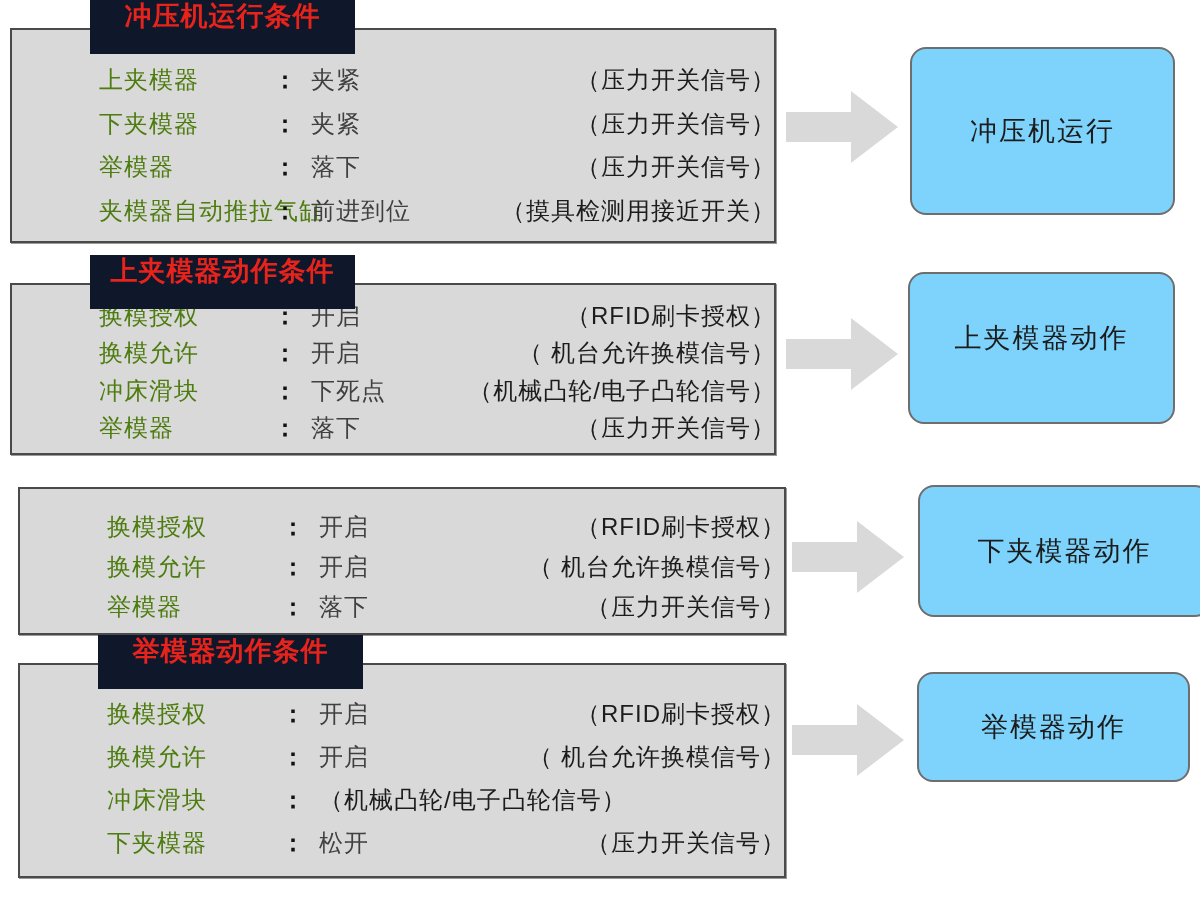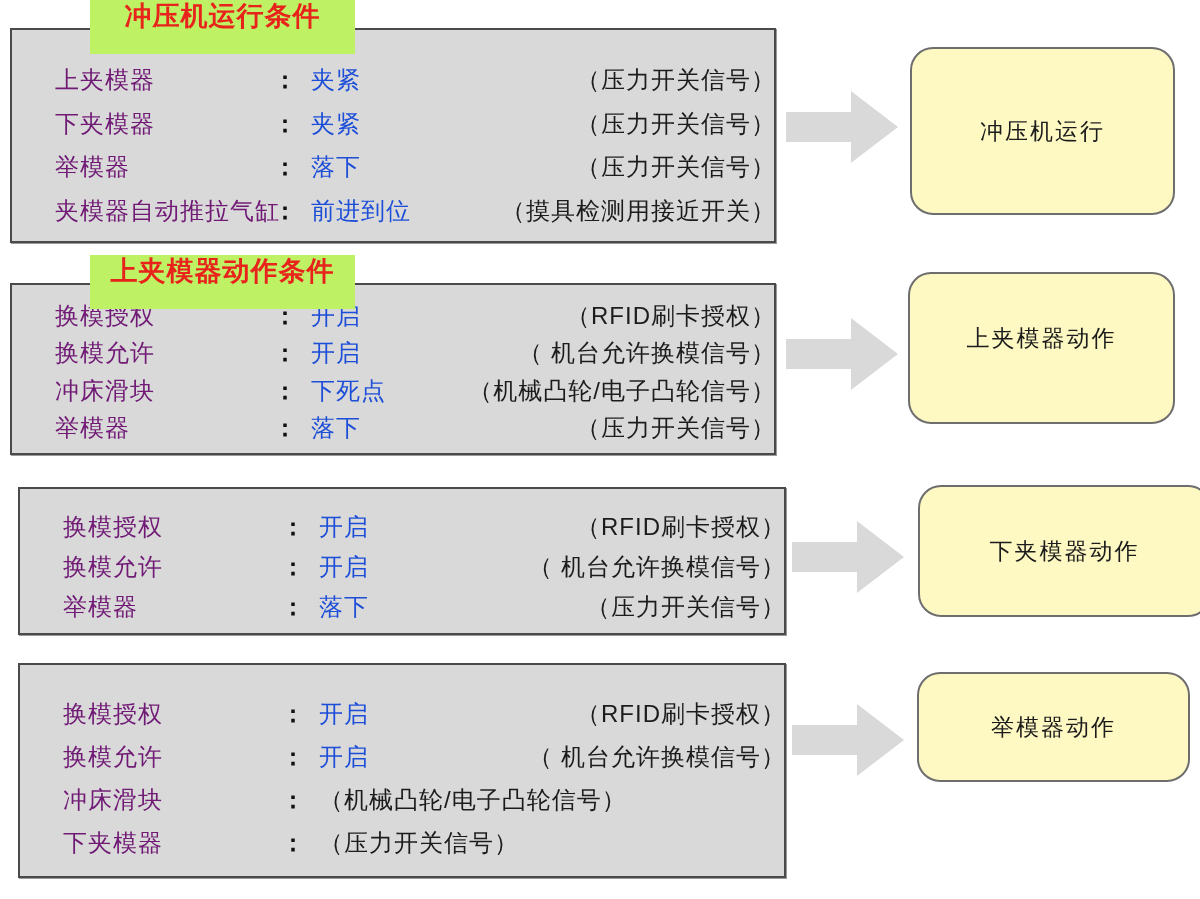--- a/index.html
+++ b/index.html
@@ -18,21 +18,21 @@
     position:absolute;inset:0;
     background:#d9d9d9;
     border:2px solid #4a4a4a;
     box-shadow:1px 1px 0 #9a9a9a;
     box-sizing:border-box;
   }
   .title-band{
     position:absolute;
     top:-28px;left:80px;
     width:265px;height:54px;
-    background:#bef264;
+    background:#0f172a;
     display:flex;justify-content:center;align-items:flex-start;
     z-index:3;
   }
   .title-text{
     color:#e8231c;
     font-size:27px;
     font-weight:bold;
     letter-spacing:1px;
     line-height:1.2;
     white-space:nowrap;
@@ -50,46 +50,46 @@
   .row{
     display:grid;
     grid-template-columns:218px 38px 142px auto;
     align-items:baseline;
     padding-left:45px;
     font-size:24px;
     color:#1c1c1c;
     letter-spacing:1px;
     white-space:nowrap;
   }
-  .lbl{color:#701a75;}
+  .lbl{color:#4d7c0f;margin-left:44px;}
   .cln{color:#111111;font-weight:bold;}
-  .val{color:#1d4ed8;}
+  .val{color:#404040;}
   .sig{color:#1c1c1c;text-align:right;}
 
   
   .arrow{
     position:absolute;
     width:112px;height:72px;
     background:#d9d9d9;
     clip-path:polygon(0 29%,58% 29%,58% 0,100% 50%,58% 100%,58% 71%,0 71%);
   }
   .a1{left:786px;top:91px;}
   .a2{left:786px;top:318px;}
   .a3{left:792px;top:521px;}
   .a4{left:792px;top:704px;}
 
   
   .node{
     position:absolute;
-    background:#fef9c3;
+    background:#7dd3fc;
     border:2px solid #6e6e6e;
-    border-radius:23px;
+    border-radius:16px;
     box-sizing:border-box;
     display:flex;align-items:center;justify-content:center;
-    font-size:23px;
+    font-size:27px;
     color:#1c1c1c;
     letter-spacing:2px;
   }
   .n1{left:910px;top:47px;width:265px;height:168px;}
   .n2{left:908px;top:272px;width:267px;height:152px;}
   .n3{left:918px;top:485px;width:293px;height:132px;}
   .n4{left:917px;top:672px;width:273px;height:110px;}
   .n2 span{position:relative;top:-10px;}
 </style>
 </head>
@@ -182,20 +182,23 @@
         <span class="lbl">举模器</span>
         <span class="cln">：</span>
         <span class="val">落下</span>
         <span class="sig">（压力开关信号）</span>
       </div>
     </div>
   </div>
 
   <div class="block b4" style="left:18px;top:663px;width:768px;height:215px;">
     <div class="panel"></div>
+    <div class="title-band">
+      <span class="title-text">举模器动作条件</span>
+    </div>
     <div class="rows">
       <div class="row">
         <span class="lbl">换模授权</span>
         <span class="cln">：</span>
         <span class="val">开启</span>
         <span class="sig">（RFID刷卡授权）</span>
       </div>
       <div class="row">
         <span class="lbl">换模允许</span>
         <span class="cln">：</span>
@@ -203,20 +206,21 @@
         <span class="sig">（ 机台允许换模信号）</span>
       </div>
       <div class="row">
         <span class="lbl">冲床滑块</span>
         <span class="cln">：</span>
         <span class="sig">（机械凸轮/电子凸轮信号）</span>
       </div>
       <div class="row">
         <span class="lbl">下夹模器</span>
         <span class="cln">：</span>
+        <span class="val">松开</span>
         <span class="sig">（压力开关信号）</span>
       </div>
     </div>
   </div>
 
   <div class="arrow a1"></div>
   <div class="arrow a2"></div>
   <div class="arrow a3"></div>
   <div class="arrow a4"></div>
 

